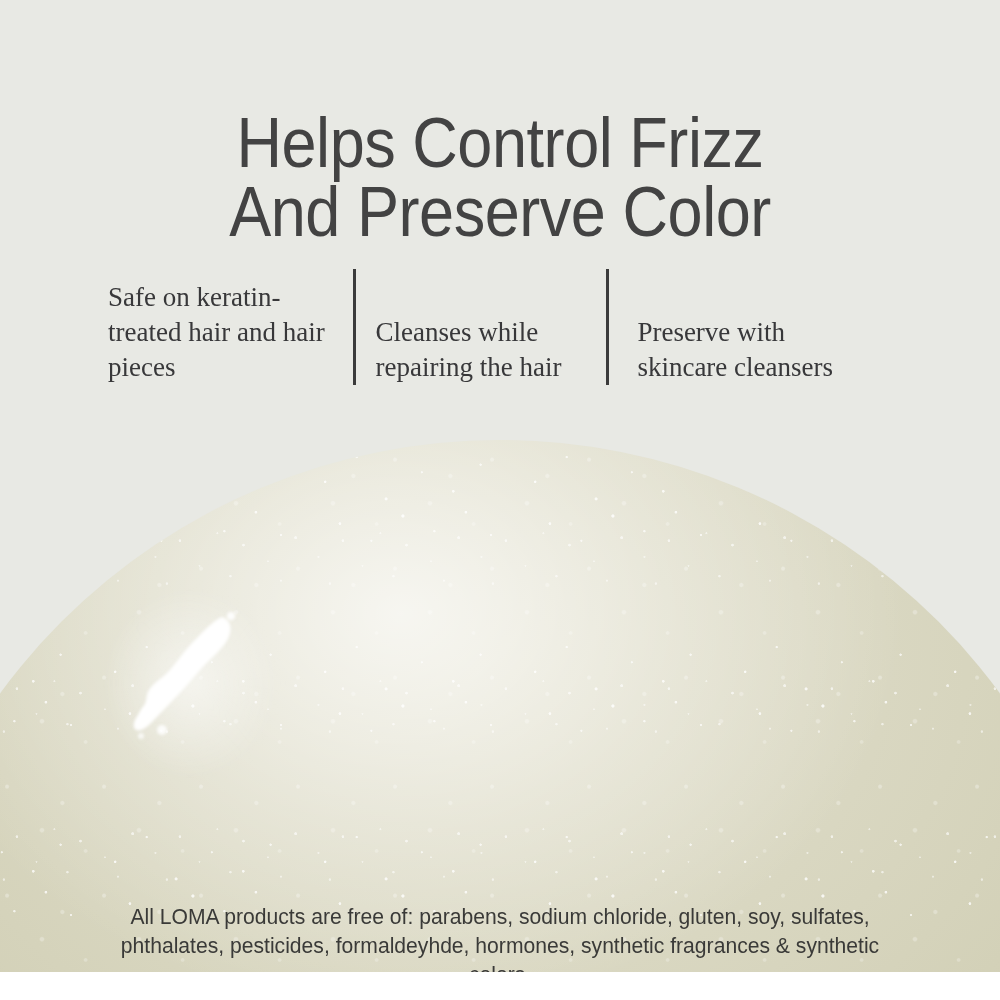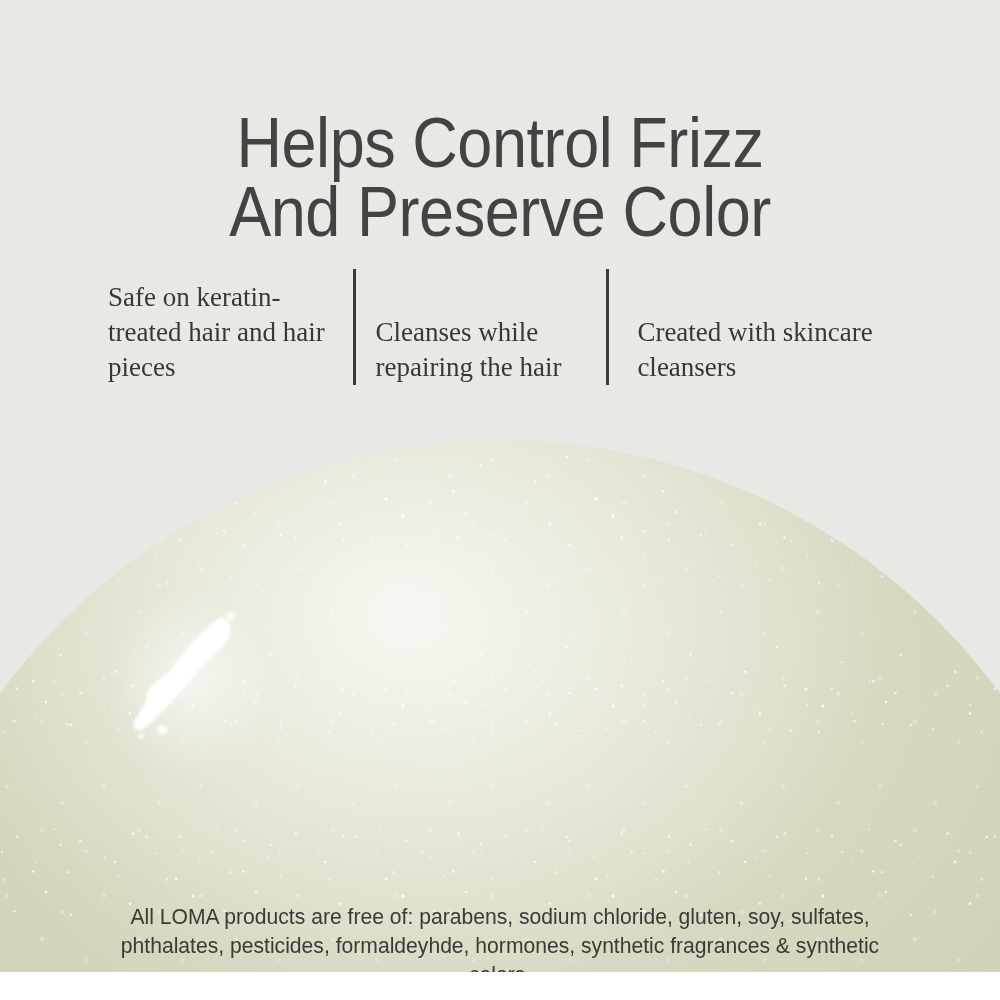--- a/index.html
+++ b/index.html
@@ -220,18 +220,18 @@
   </div>
 
   <h1 id="headline">Helps Control Frizz
 And Preserve Color</h1>
 
   <div id="features">
     <div class="feature col1">Safe on keratin-treated hair and hair pieces</div>
     <div class="divider"></div>
     <div class="feature col2">Cleanses while repairing the hair</div>
     <div class="divider"></div>
-    <div class="feature col3">Created with skincare cleansers</div>
+    <div class="feature col3">Preserve with skincare cleansers</div>
   </div>
 
   <p id="disclaimer">All LOMA products are free of: parabens, sodium chloride, gluten, soy, sulfates, phthalates, pesticides, formaldeyhde, hormones, synthetic fragrances &amp; synthetic colors.</p>
 
 </div>
 
 </body></html>

